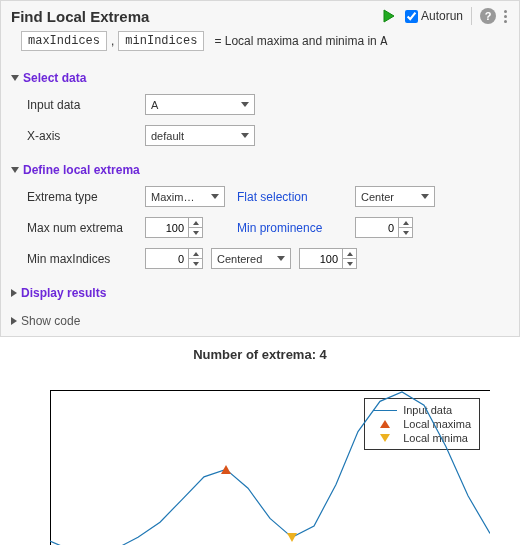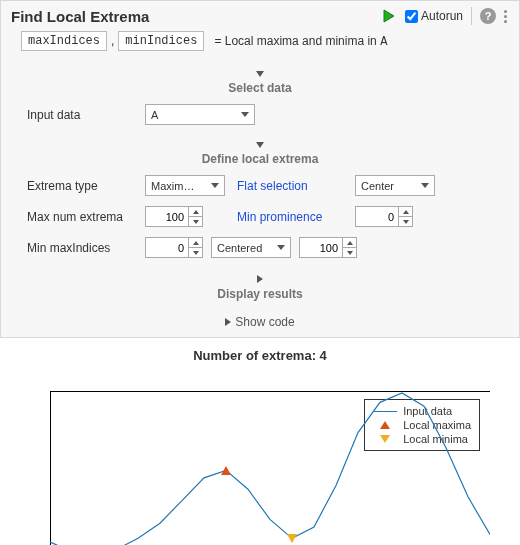--- a/index.html
+++ b/index.html
@@ -87,22 +87,21 @@
   padding: 6px 10px 2px 10px;
 }
 .section-header {
   display: flex;
   align-items: center;
   gap: 4px;
   font-weight: bold;
   font-size: 12px;
   cursor: pointer;
   padding: 4px 0;
-  color: #737373;
-  flex-direction: column;
+  color: #6d28d9;
 }
 .tri {
   width: 0; height: 0;
   border-left: 4px solid transparent;
   border-right: 4px solid transparent;
   border-top: 6px solid #555;
 }
 .tri-right {
   width: 0; height: 0;
   border-top: 4px solid transparent;
@@ -260,21 +259,20 @@
   transform: translate(-5px, -4px);
 }
 .show-code {
   padding: 8px 10px;
   display: flex;
   align-items: center;
   gap: 4px;
   color: #555;
   cursor: pointer;
   font-size: 12px;
-  justify-content: center;
 }
 </style>
 </head>
 <body>
 
 <div class="panel">
   <div class="header">
     <div class="title">Find Local Extrema</div>
     <div class="run-btn">
       <svg width="16" height="16">
@@ -305,20 +303,27 @@
 
   <div class="section">
     <div class="section-header">
       <div class="tri"></div>
       <span>Select data</span>
     </div>
     <div class="form-row">
       <span class="lbl">Input data</span>
       <div class="select" style="width:110px">
         <span>A</span>
+        <div class="caret"></div>
+      </div>
+    </div>
+    <div class="form-row">
+      <span class="lbl">X-axis</span>
+      <div class="select" style="width:110px">
+        <span>default</span>
         <div class="caret"></div>
       </div>
     </div>
   </div>
 
   <div class="section">
     <div class="section-header">
       <div class="tri"></div>
       <span>Define local extrema</span>
     </div>

